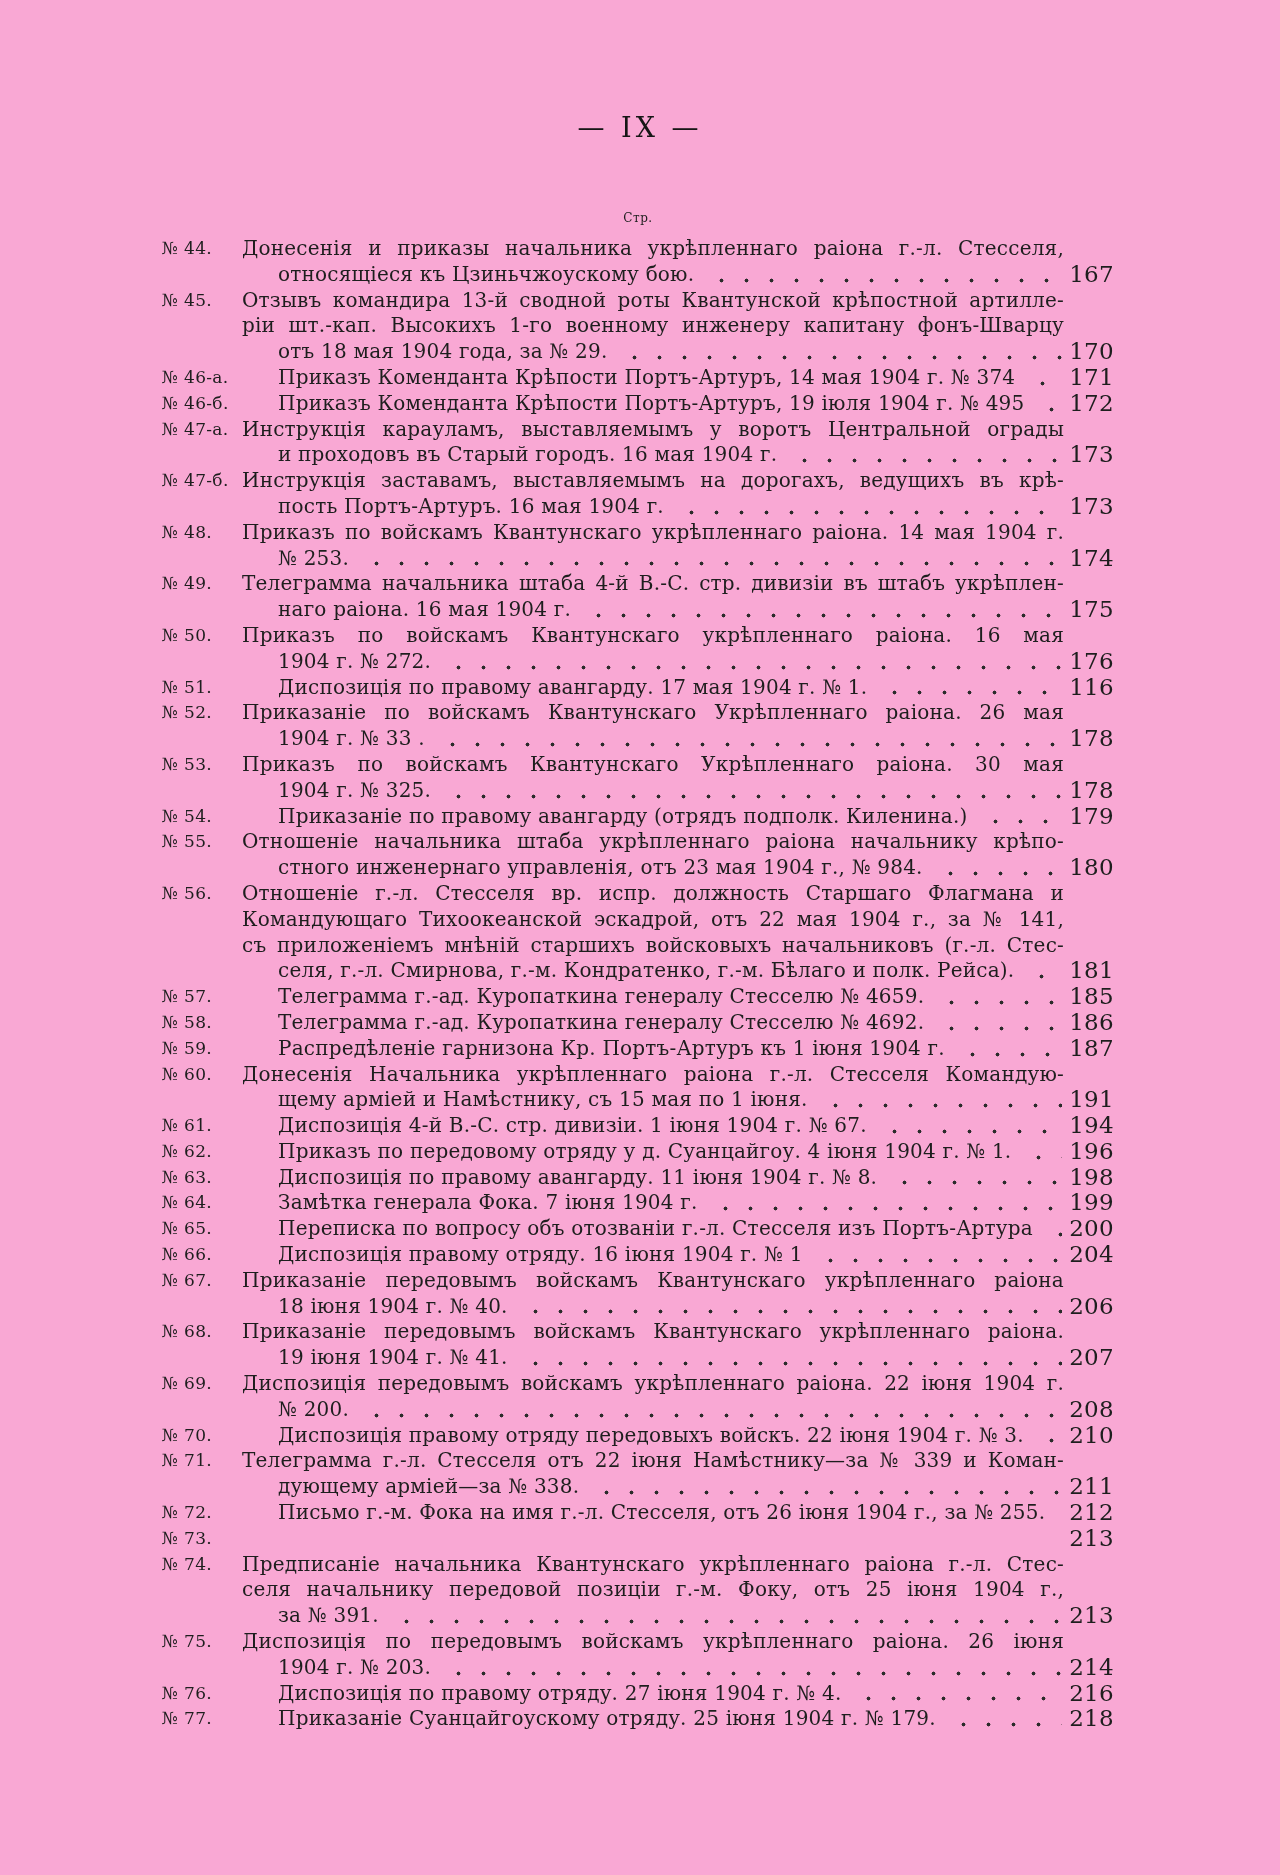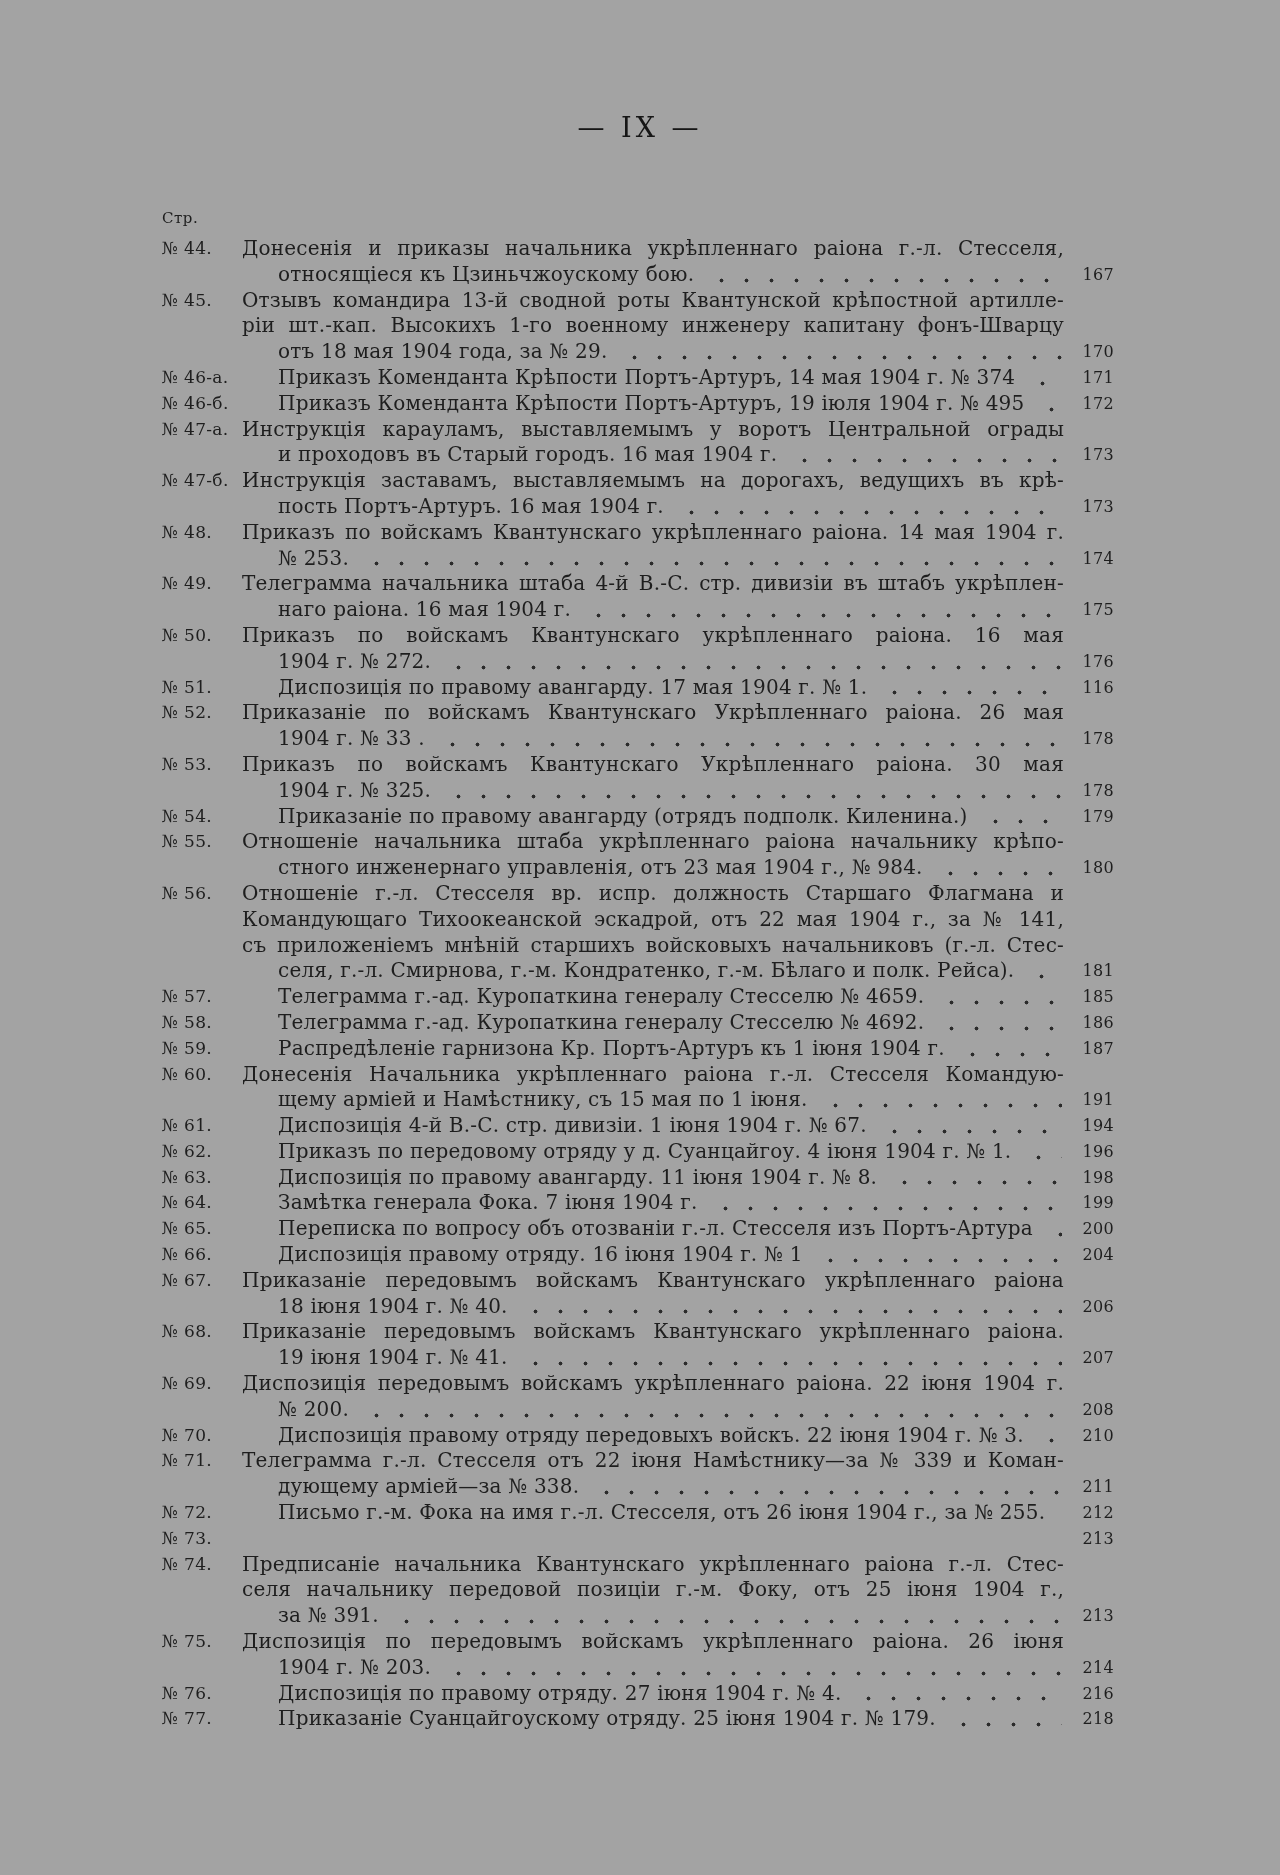--- a/index.html
+++ b/index.html
@@ -4,21 +4,21 @@
 <style>
   html, body {
     margin: 0;
     padding: 0;
     background: #ffffff;
   }
   .page {
     position: relative;
     width: 1280px;
     height: 1875px;
-    background: #a3a3a3;
+    background: #f9a8d4;
     color: #1e1e1e;
     font-family: "DejaVu Serif", "Liberation Serif", serif;
     overflow: hidden;
   }
   .roman-header {
     position: absolute;
     top: 112px;
     left: 0;
     width: 1280px;
     text-align: center;
@@ -26,22 +26,22 @@
     letter-spacing: 4px;
     color: #161616;
   }
   .content {
     position: absolute;
     left: 162px;
     top: 206px;
     width: 952px;
   }
   .str-label {
-    text-align: left;
-    font-size: 15px;
+    text-align: center;
+    font-size: 12px;
     line-height: 24px;
     margin-bottom: 6px;
     letter-spacing: 0.5px;
   }
   .entry {
     display: grid;
     grid-template-columns: 80px 1fr 50px;
     align-items: start;
   }
   .num {
@@ -76,21 +76,21 @@
     flex: 1 1 12px;
     min-width: 0;
     margin-left: 11px;
     margin-right: 2px;
     background-image: radial-gradient(circle, #2b2b2b 1.7px, rgba(0,0,0,0) 2.2px);
     background-size: 25px 5px;
     background-repeat: repeat-x;
     background-position: left 4px bottom 5px;
   }
   .pg {
-    font-size: 16px;
+    font-size: 23px;
     line-height: 25.8px;
     text-align: right;
     align-self: end;
     letter-spacing: 0.3px;
   }
 </style>
 </head>
 <body>
 
 <div class="page">

